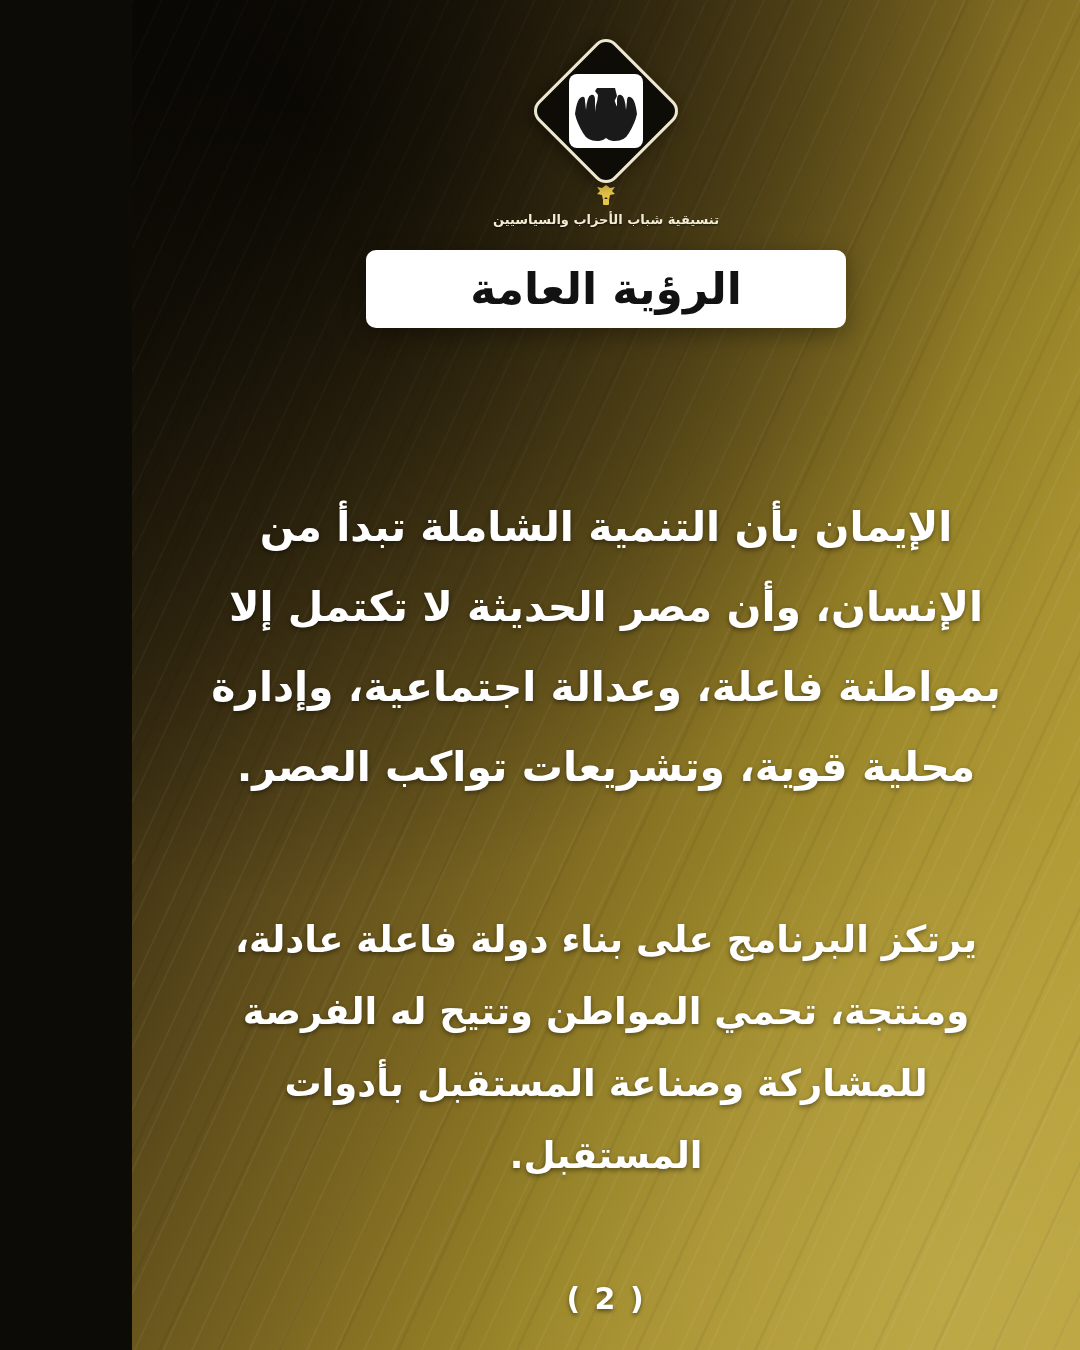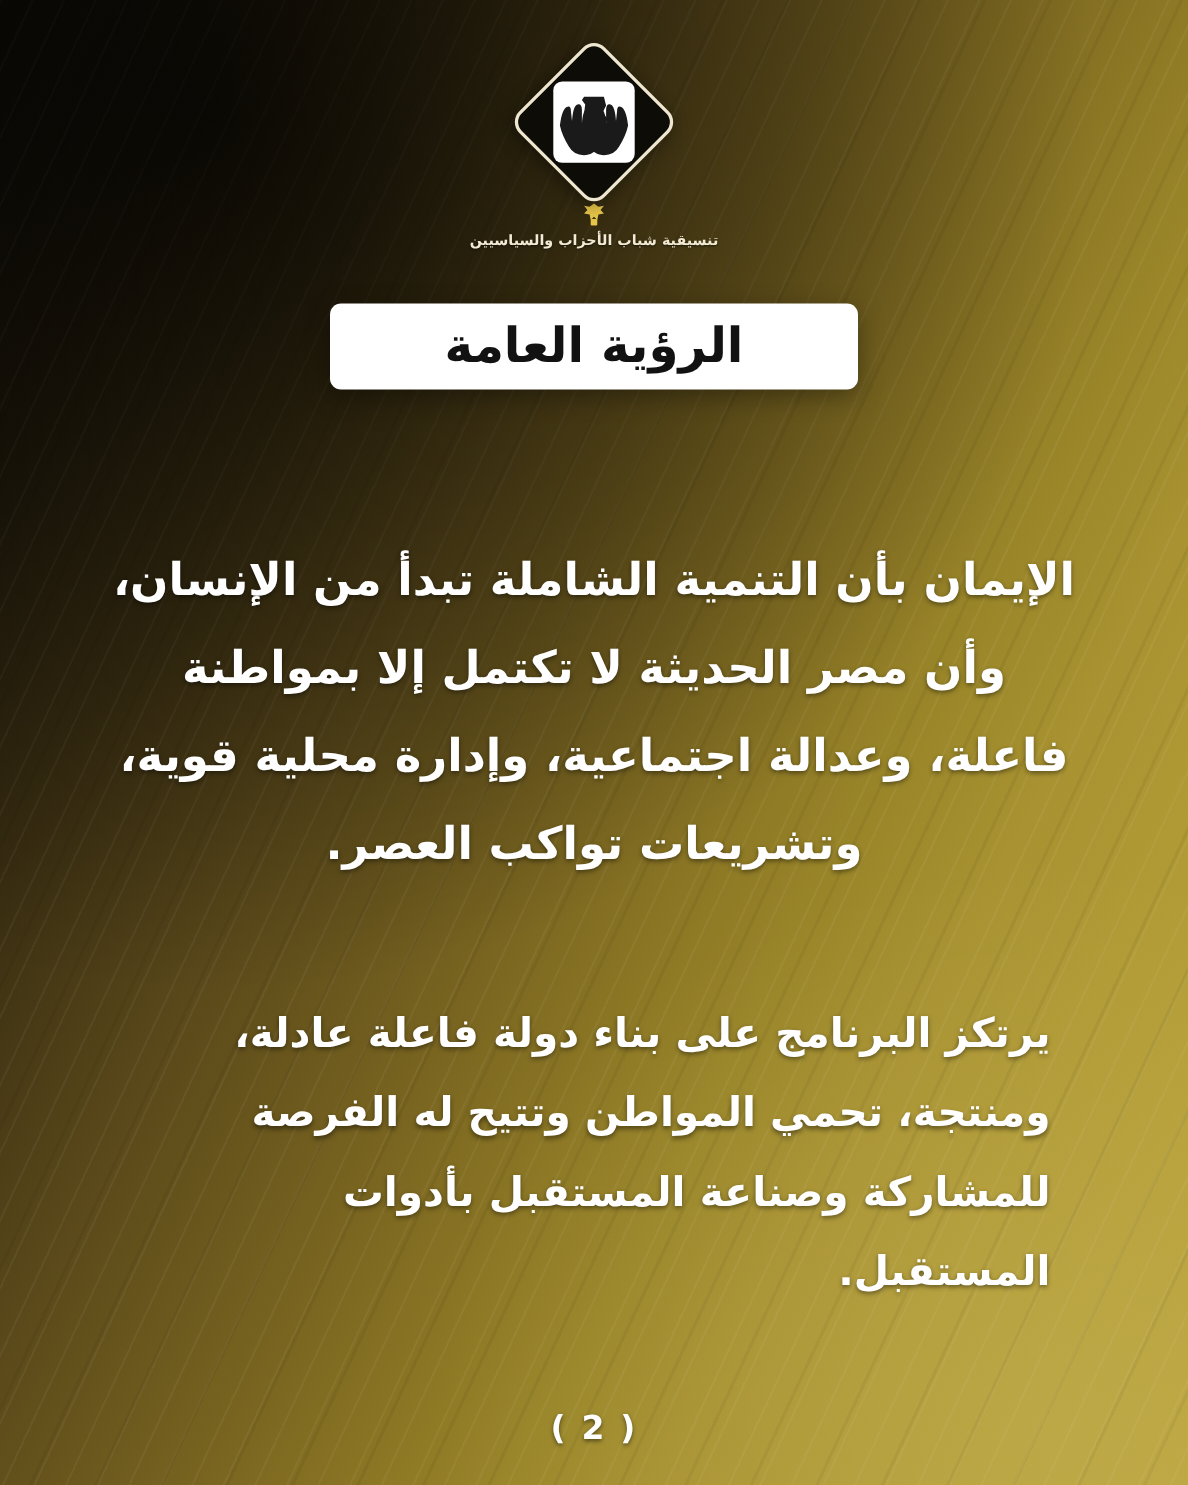--- a/index.html
+++ b/index.html
@@ -9,21 +9,21 @@
   body {
     width: 1080px;
     height: 1350px;
     overflow: hidden;
     font-family: "DejaVu Sans", "Liberation Sans", sans-serif;
     background: #0d0b06;
   }
 
   .poster {
     position: relative;
-    width: 1080px;
+    width: 948px;
     height: 1350px;
     overflow: hidden;
     background:
       linear-gradient(118deg,
         #120f08 0%,
         #221b0c 12%,
         #3b2f12 24%,
         #59481a 36%,
         #74601f 48%,
         #8a7524 58%,
@@ -119,21 +119,21 @@
     font-weight: 700;
     letter-spacing: 0.2px;
     text-align: center;
     white-space: nowrap;
     text-shadow: 0 1px 2px rgba(0,0,0,0.6);
   }
 
   
   .title-plate {
     position: absolute;
-    top: 276px;
+    top: 250px;
     left: 50%;
     transform: translateX(-50%);
     width: 480px;
     height: 78px;
     background: #ffffff;
     border-radius: 10px;
     display: flex;
     align-items: center;
     justify-content: center;
     box-shadow: 0 6px 22px rgba(0,0,0,0.35);
@@ -165,21 +165,20 @@
     font-size: 41px;
     line-height: 1.95;
     margin: 0 auto;
     max-width: 880px;
   }
   .para-2 {
     font-size: 37px;
     line-height: 1.95;
     margin: 96px auto 0 auto;
     max-width: 830px;
-    text-align: right;
   }
 
   
   .page-num {
     position: absolute;
     bottom: 34px;
     left: 0;
     right: 0;
     text-align: center;
     color: #ffffff;

